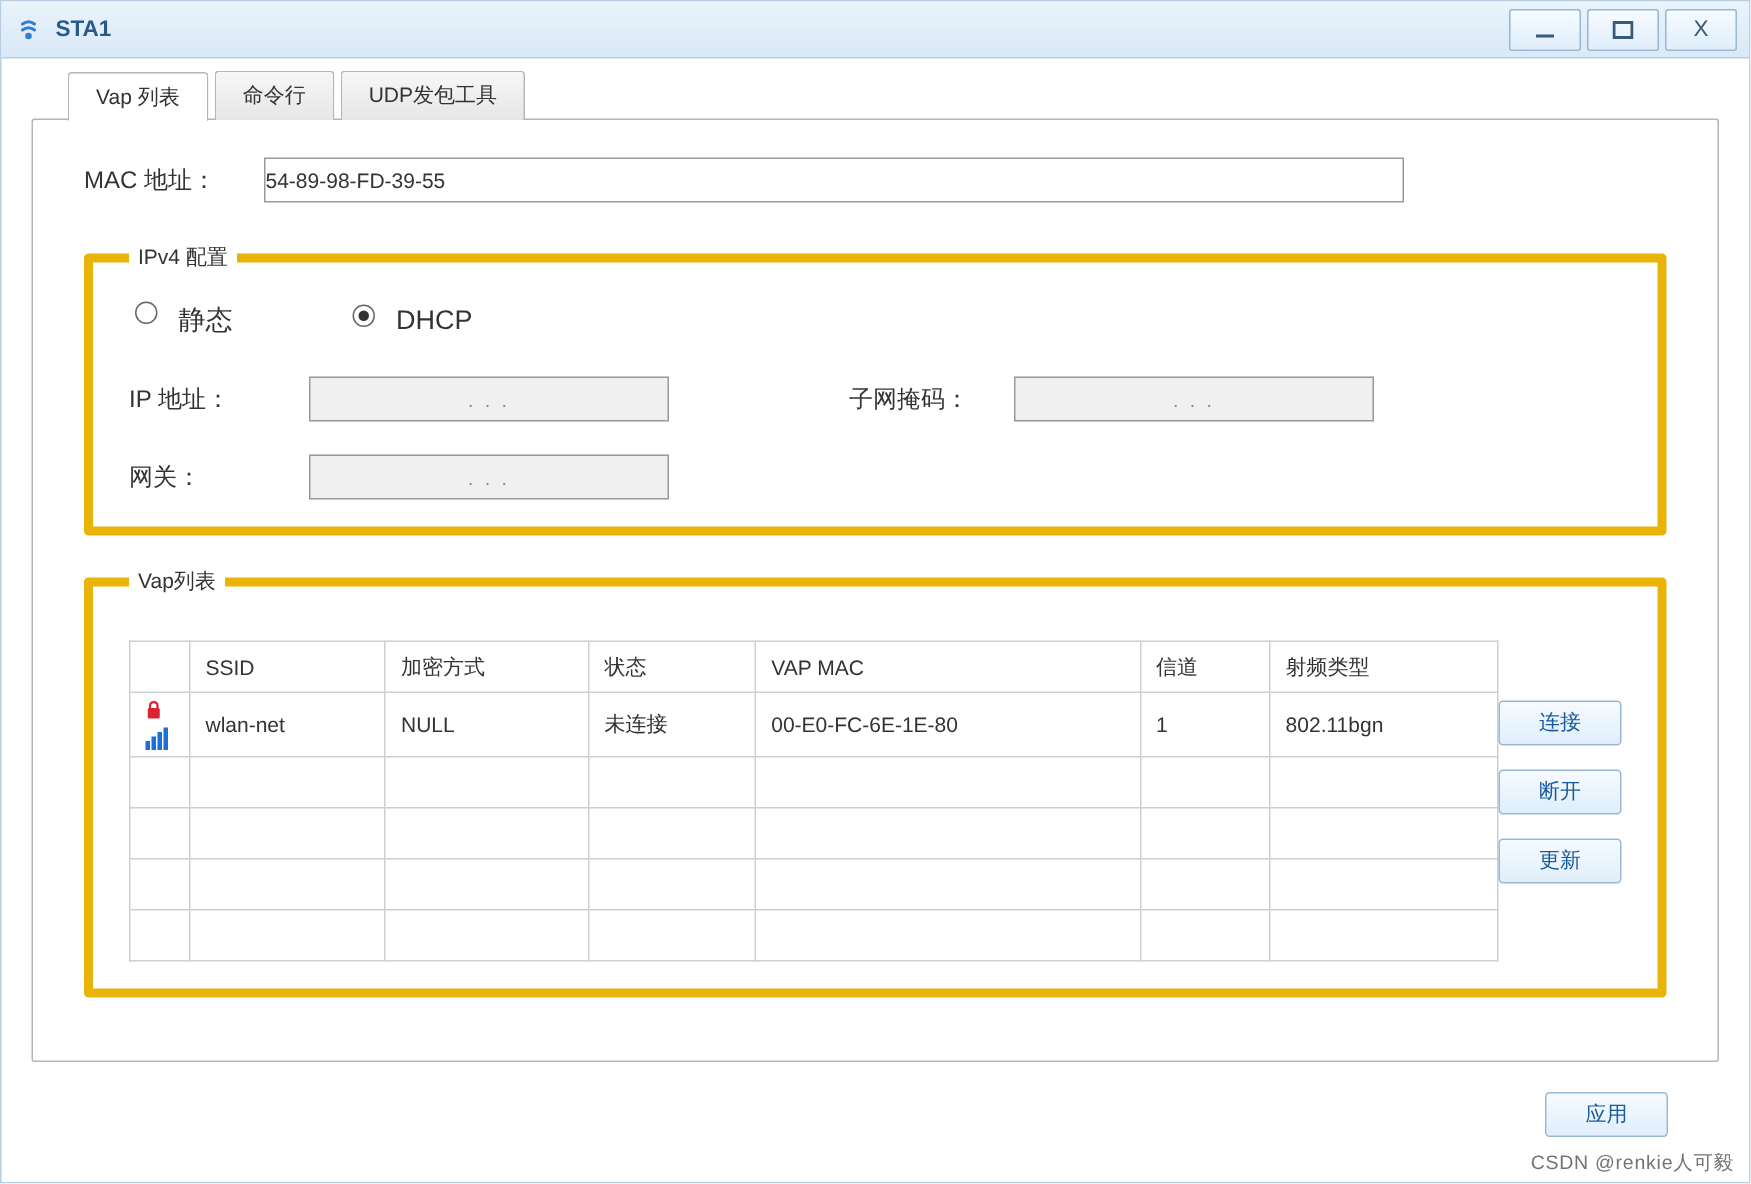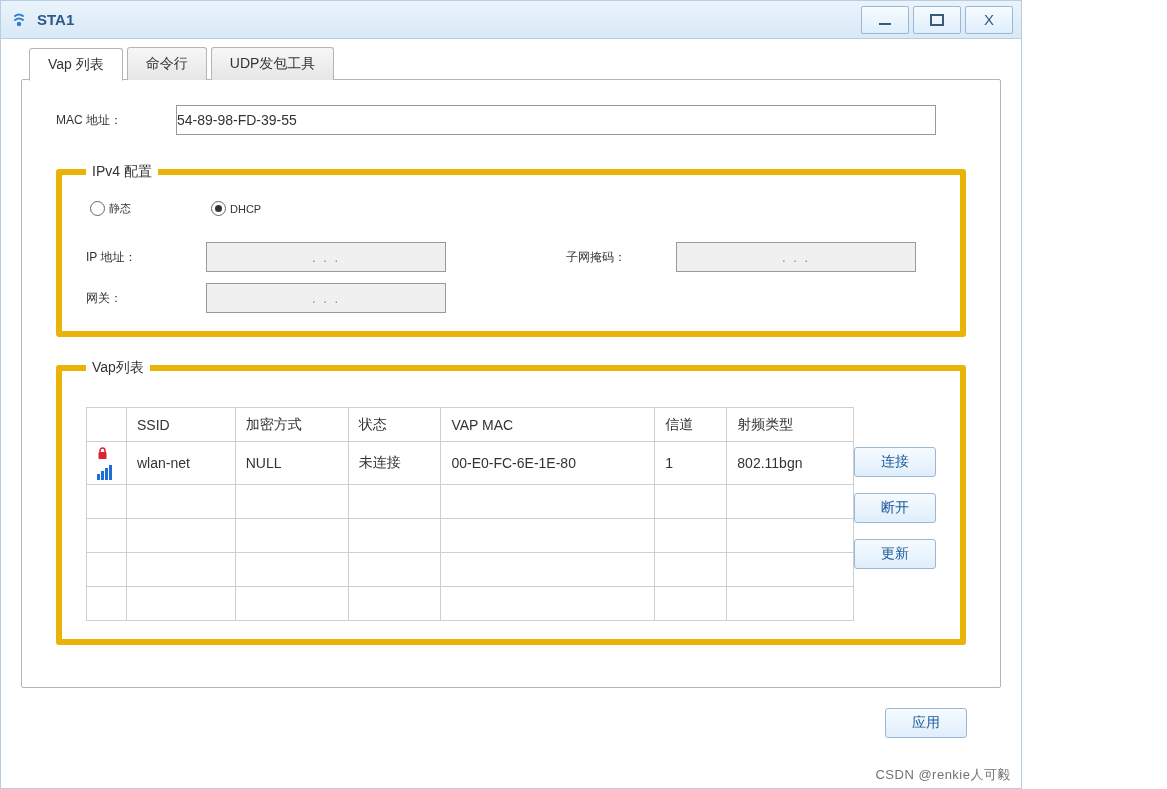--- a/index.html
+++ b/index.html
@@ -1,37 +1,37 @@
 <!DOCTYPE html>
 <html><head>
 <meta charset="utf-8">
 <style>
   * { box-sizing: border-box; }
   html, body { margin:0; padding:0; font-family: "Microsoft YaHei", Arial, sans-serif; font-size:14px; color:#333; background:#fff; }
-  .window { width:1022px; height:789px; border:1px solid #b8cde0; background:#fff; position:relative; }
+  .window { width:1167px; height:789px; border:1px solid #b8cde0; background:#fff; position:relative; }
   .titlebar { height:38px; background:linear-gradient(#eaf3fb,#d9e9f7); border-bottom:1px solid #b8cde0; display:flex; align-items:center; padding:0 8px; }
   .titlebar .app-icon { width:20px; height:20px; margin-right:8px; display:flex; align-items:center; justify-content:center; }
   .titlebar .title { font-size:15px; color:#2a5a8a; font-weight:600; flex:1; }
   .win-controls { display:flex; }
   .win-btn { width:48px; height:28px; border:1px solid #9ab7d3; background:linear-gradient(#f6fbff,#dfeefb); margin-left:4px; display:flex; align-items:center; justify-content:center; font-family:Arial,sans-serif; font-size:15px; color:#3a5a7a; cursor:default; border-radius:2px; }
   .content { padding:8px 20px 0 20px; position:relative; }
-  .tabs { display:flex; position:relative; z-index:2; margin-left:8px; }
+  .tabs { display:flex; position:relative; z-index:2; margin-left:24px; }
   .tab { border:1px solid #b5b5b5; border-bottom:none; padding:7px 18px 6px 18px; background:linear-gradient(#f7f7f7,#e6e6e6); margin-right:4px; font-size:14px; color:#333; cursor:default; border-radius:3px 3px 0 0; }
   .tab.active { background:#fff; border-bottom:1px solid #fff; position:relative; top:1px; }
   .panel { border:1px solid #b5b5b5; border-radius:2px; padding:25px 34px 20px 34px; margin-top:-1px; }
   .row { display:flex; align-items:center; margin-bottom:28px; }
-  .label { width:120px; font-size:12px; }
+  .label { width:120px; font-size:16px; }
   .mac-input { flex:1; max-width:760px; height:30px; border:1px solid #999; padding:2px 0; font-size:14px; background:#fff; display:flex; align-items:center; }
   fieldset { border:6px solid #eab308; border-radius:3px; margin:0 0 22px 0; padding:20px 24px 18px 24px; }
   legend { padding:0 6px; font-size:14px; color:#333; }
   .radio-row { display:flex; align-items:center; gap:80px; margin-bottom:26px; padding-left:4px; }
-  .radio-item { display:flex; align-items:center; gap:4px; font-size:11px; }
+  .radio-item { display:flex; align-items:flex-start; gap:14px; font-size:18px; }
   .radio-outer { width:15px; height:15px; border:1px solid #666; border-radius:50%; display:flex; align-items:center; justify-content:center; background:#fff; }
   .radio-inner { width:7px; height:7px; border-radius:50%; background:#333; }
-  .form-grid { display:grid; grid-template-columns: 120px 240px 120px 110px 240px; row-gap:11px; align-items:center; }
+  .form-grid { display:grid; grid-template-columns: 120px 240px 120px 110px 240px; row-gap:22px; align-items:center; }
   .ip-input { height:30px; border:1px solid #999; background:#f0f0f0; display:flex; align-items:center; justify-content:center; color:#888; font-size:13px; letter-spacing:2px; }
   .vap-body { display:flex; align-items:flex-start; padding-top:10px; }
   table.vap { border-collapse:collapse; flex:1; }
   table.vap th, table.vap td { border:1px solid #cfcfcf; height:34px; text-align:left; padding:4px 10px; font-size:14px; font-weight:normal; vertical-align:middle; }
   table.vap th { background:#fff; color:#333; }
   .icon-cell { width:40px; text-align:center; padding:0 4px; }
   .lock-icon { display:inline-block; vertical-align:middle; margin-right:2px; }
   .signal-icon { display:inline-flex; align-items:flex-end; gap:1px; height:14px; vertical-align:middle; }
   .signal-bar { width:3px; background:#1b6fd6; }
   .side-btns { display:flex; flex-direction:column; gap:16px; padding-top:40px; }

